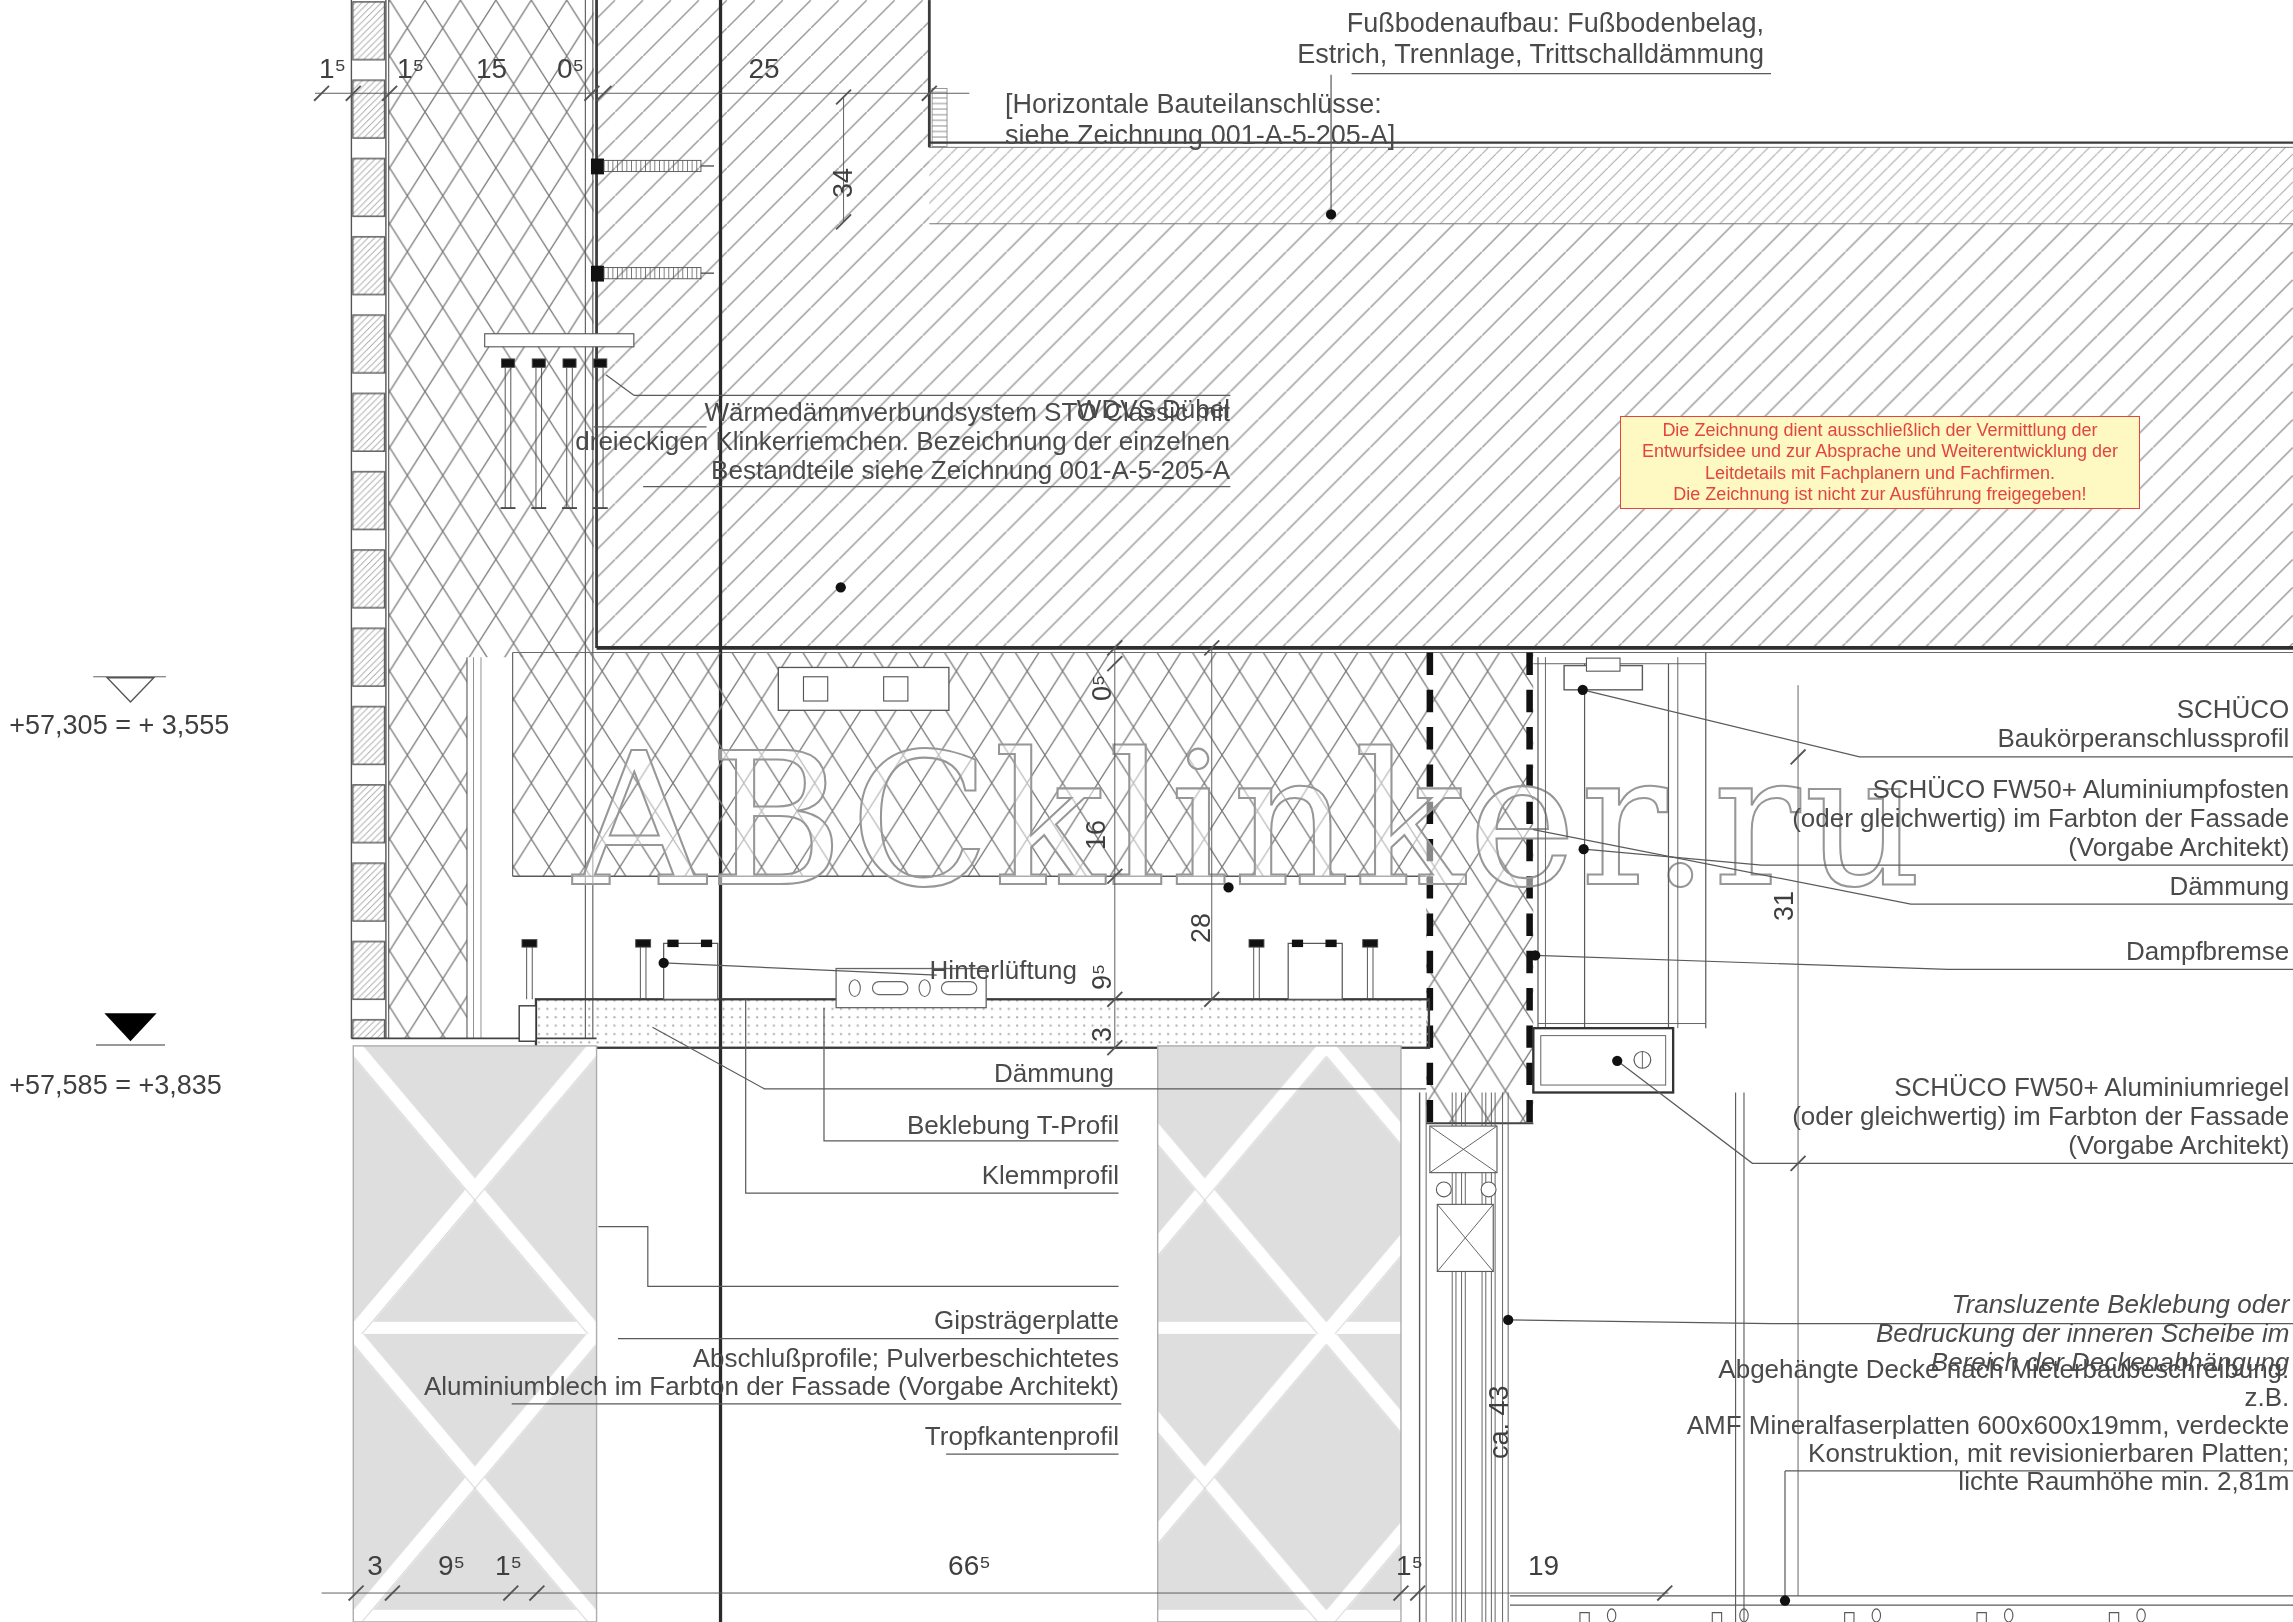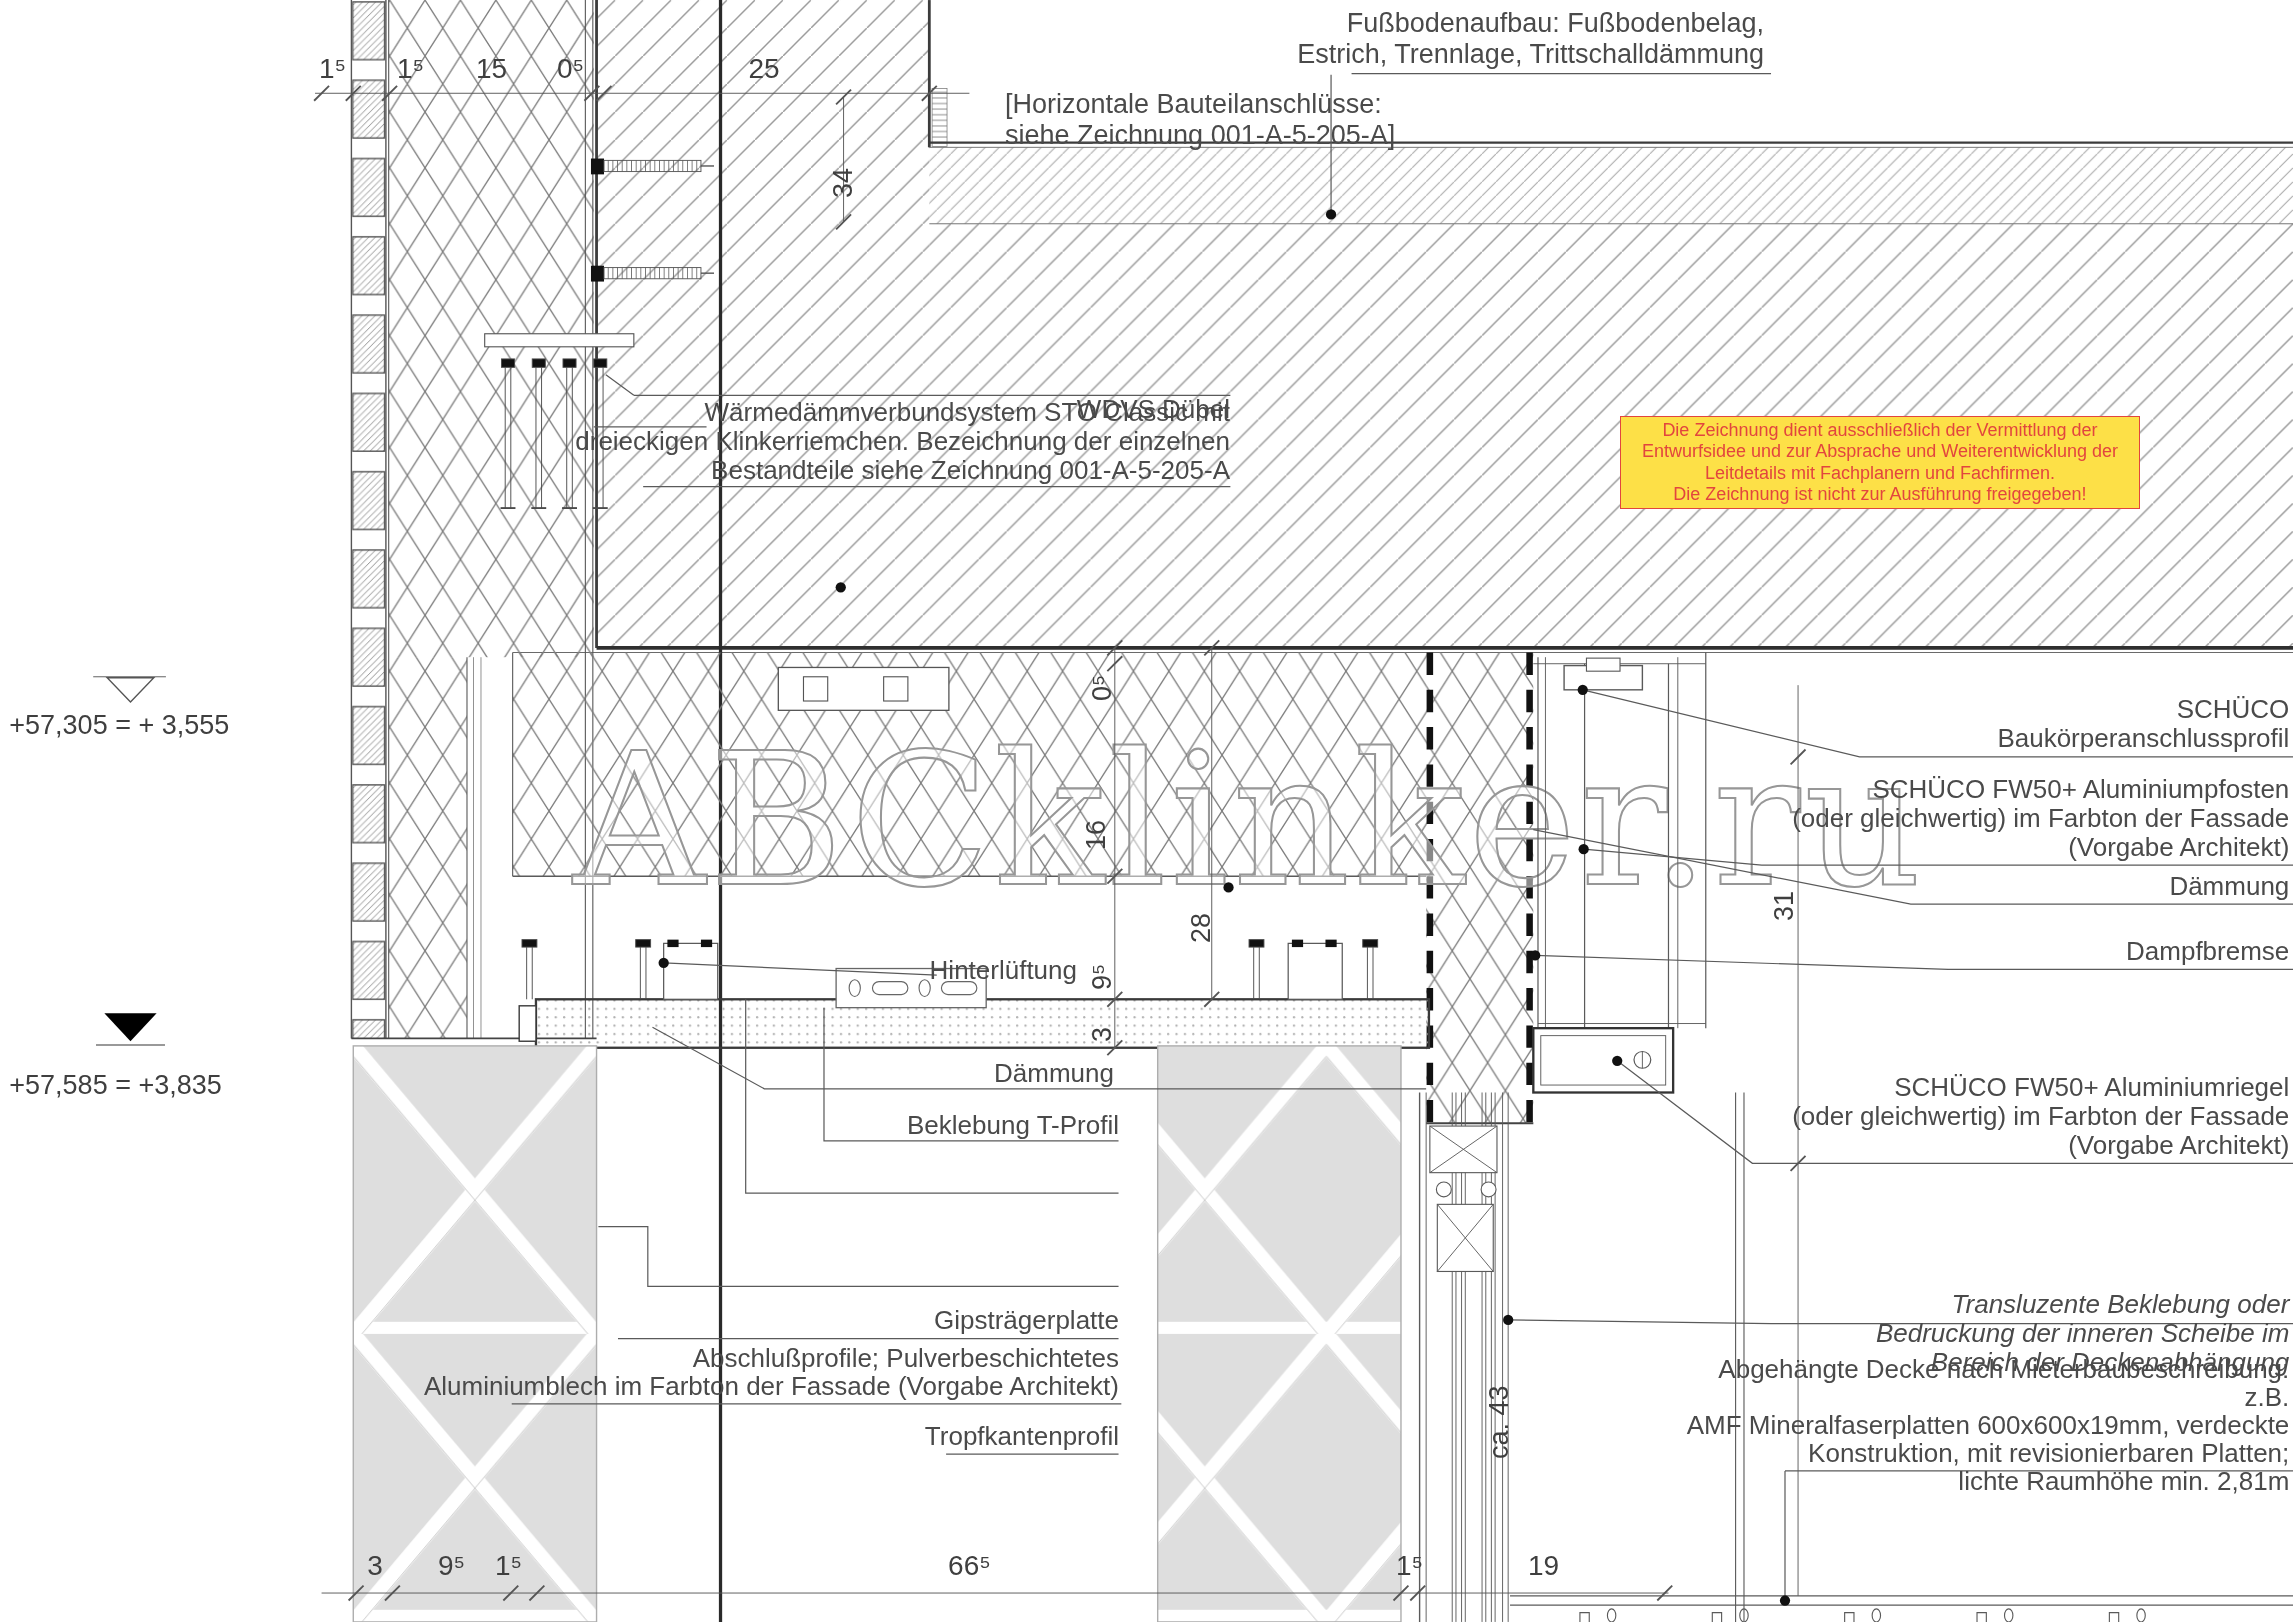--- a/index.html
+++ b/index.html
@@ -7,21 +7,21 @@
          font-family:"Liberation Sans","DejaVu Sans",sans-serif;color:#454545;}
   .stage svg{position:absolute;left:0;top:0;}
   .lbl{position:absolute;font-size:26px;line-height:29px;color:#4a4a4a;white-space:pre-line;}
   .r{text-align:right;}
   .c{text-align:center;}
   .dim{font-size:28px;color:#3f3f3f;}
   .vdim{position:absolute;font-size:27px;color:#3f3f3f;transform:rotate(-90deg);
         transform-origin:0 0;white-space:nowrap;}
   .lh30{line-height:28px;}
   .lh33{line-height:31px;font-size:27px;}
-  .warn{position:absolute;left:1620px;top:416px;width:520px;height:93px;background:#fde047;
+  .warn{position:absolute;left:1620px;top:416px;width:520px;height:93px;background:#fef9c3;
         border:1.9px solid #e2453e;color:#e2453e;font-size:18px;line-height:21.4px;
         text-align:center;white-space:pre-line;padding-top:2.8px;box-sizing:border-box;}
   .lvl{position:absolute;font-size:27px;color:#3f3f3f;}
 </style>
 </head>
 <body>
 
 <div class="stage">
 
 <svg width="2293" height="1622" viewBox="0 0 2460 1740">
@@ -372,20 +372,21 @@
 Bedruckung der inneren Scheibe im
 Bereich der Deckenabhängung</div>
 <div class="lbl r lh30" style="right:3.7px;top:1355px;width:615px;">Abgehängte Decke nach Mieterbaubeschreibung: z.B.
 AMF Mineralfaserplatten 600x600x19mm, verdeckte
 Konstruktion, mit revisionierbaren Platten;
 lichte Raumhöhe min. 2,81m</div>
 
 <div class="lbl r" style="left:373px;top:956px;width:704px;">Hinterlüftung</div>
 <div class="lbl r" style="left:373px;top:1059px;width:741px;">Dämmung</div>
 <div class="lbl r" style="left:373px;top:1111px;width:746px;">Beklebung T-Profil</div>
+<div class="lbl r" style="left:373px;top:1161px;width:746px;">Klemmprofil</div>
 <div class="lbl r" style="left:373px;top:1306px;width:746px;">Gipsträgerplatte</div>
 <div class="lbl r" style="left:373px;top:1422px;width:746px;">Tropfkantenprofil</div>
 <div class="lbl r lh30" style="left:317px;top:1344px;width:802px;">Abschlußprofile; Pulverbeschichtetes
 Aluminiumblech im Farbton der Fassade (Vorgabe Architekt)</div>
 
 <div class="lbl dim c" style="left:312px;top:54px;width:41px;">1⁵</div>
 <div class="lbl dim c" style="left:390px;top:54px;width:41px;">1⁵</div>
 <div class="lbl dim c" style="left:469px;top:54px;width:45px;">15</div>
 <div class="lbl dim c" style="left:548px;top:54px;width:45px;">0⁵</div>
 <div class="lbl dim c" style="left:736px;top:54px;width:56px;">25</div>

